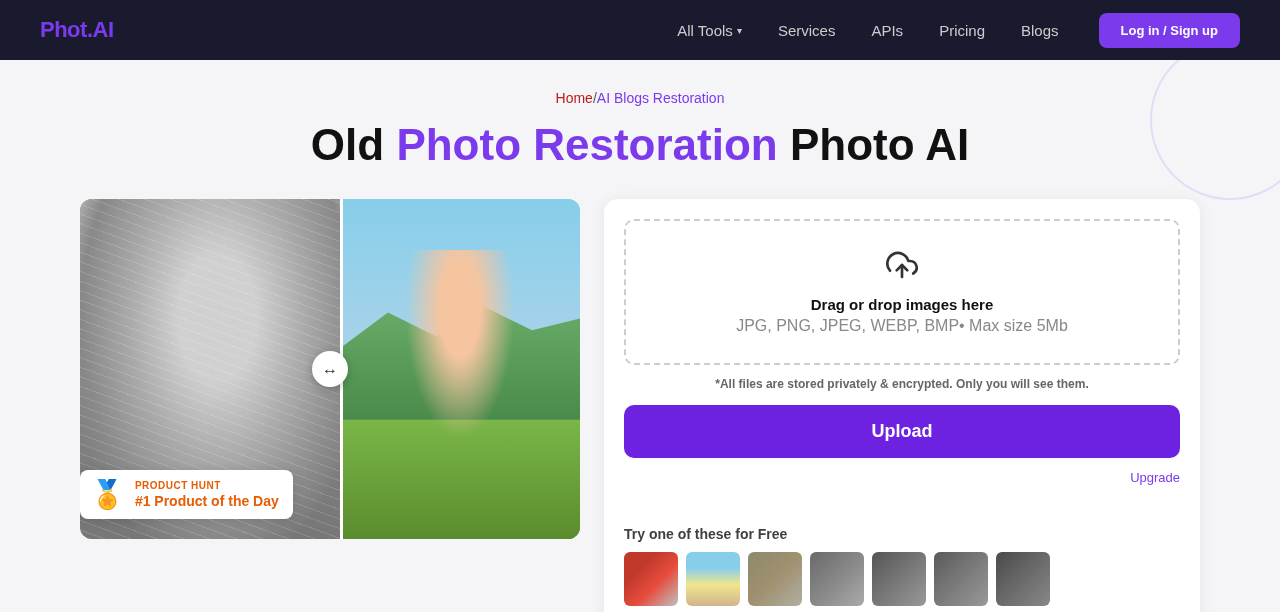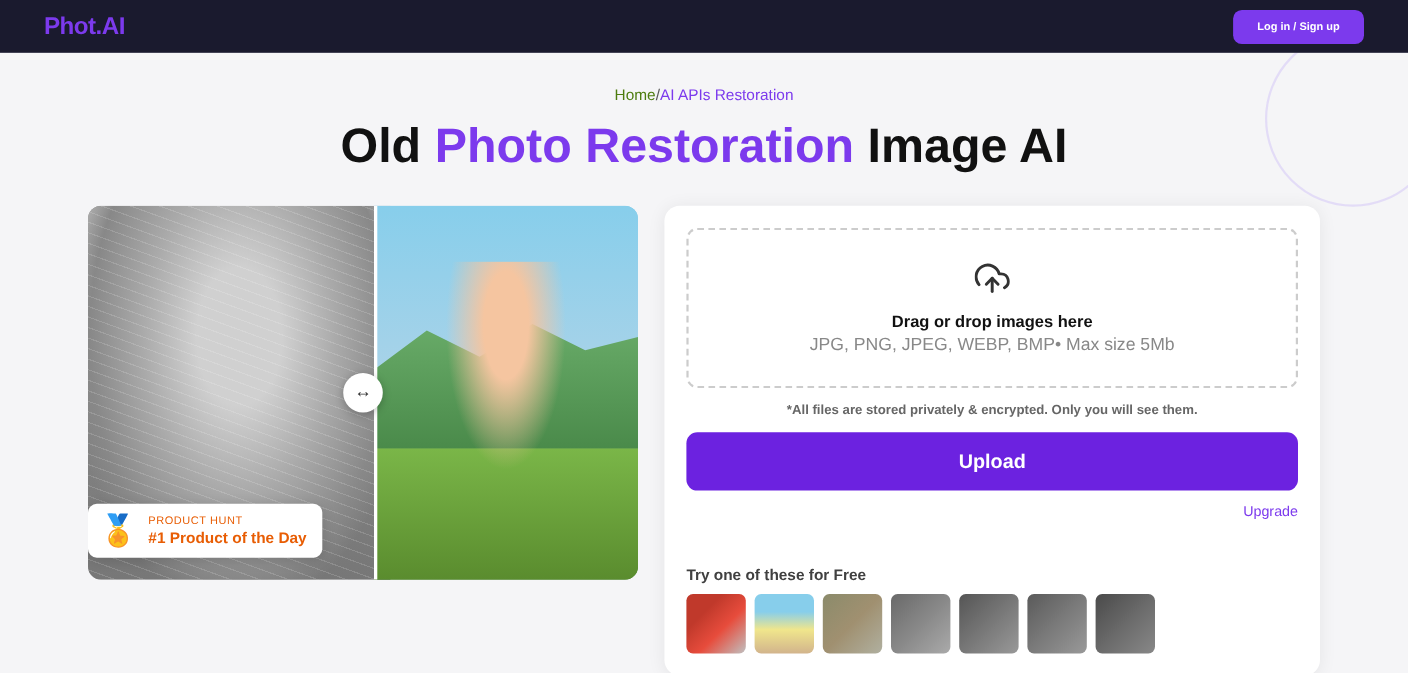--- a/index.html
+++ b/index.html
@@ -4,21 +4,21 @@
   <style>
     * { box-sizing: border-box; margin: 0; padding: 0; }
     body { font-family: -apple-system, BlinkMacSystemFont, 'Segoe UI', sans-serif; background: #f5f5f7; }
 
     
     .navbar {
       background: #1a1a2e;
       display: flex;
       align-items: center;
       padding: 0 40px;
-      height: 48px;
+      height: 60px;
       position: relative;
       z-index: 10;
     }
     .nav-logo {
       color: #fff;
       font-size: 22px;
       font-weight: 800;
       letter-spacing: -0.5px;
       margin-right: auto;
     }
@@ -49,21 +49,21 @@
       font-size: 14px;
       font-weight: 600;
       cursor: pointer;
     }
     .btn-login {
       background: #7c3aed;
       border: none;
       color: #fff;
       padding: 10px 22px;
       border-radius: 8px;
-      font-size: 10px;
+      font-size: 13px;
       font-weight: 600;
       cursor: pointer;
     }
 
     
     .main {
       background: #f5f5f7;
       padding: 30px 40px 40px;
       min-height: calc(612px - 64px);
       position: relative;
@@ -81,21 +81,21 @@
       border-radius: 50%;
       opacity: 0.5;
     }
 
     
     .breadcrumb {
       text-align: center;
       margin-bottom: 14px;
       font-size: 14px;
     }
-    .breadcrumb-home { color: #4d7c0f; text-decoration: none; }
+    .breadcrumb-home { color: #b91c1c; text-decoration: none; }
     .breadcrumb-sep { color: #555; }
     .breadcrumb-current { color: #7c3aed; font-weight: 500; }
 
     
     .page-title {
       text-align: center;
       font-size: 44px;
       font-weight: 900;
       color: #111;
       margin-bottom: 28px;
@@ -226,21 +226,21 @@
       display: flex;
       align-items: center;
       gap: 10px;
       box-shadow: 0 2px 12px rgba(0,0,0,0.15);
       z-index: 5;
     }
     .ph-medal {
       font-size: 28px;
     }
     .ph-text { line-height: 1.3; }
-    .ph-label { font-size: 10px; color: #e85d04; font-weight: 400; letter-spacing: 0.5px; text-transform: uppercase; }
+    .ph-label { font-size: 10px; color: #e85d04; font-weight: 700; letter-spacing: 0.5px; text-transform: uppercase; }
     .ph-title { font-size: 14px; font-weight: 800; color: #e85d04; }
 
     
     .upload-panel {
       flex: 1;
       background: #fff;
       border-radius: 14px;
       padding: 20px;
       box-shadow: 0 2px 16px rgba(0,0,0,0.07);
     }
@@ -325,34 +325,52 @@
     .sample-img:nth-child(6) { background: linear-gradient(135deg, #5a5a5a 0%, #7a7a7a 50%, #999 100%); }
     .sample-img:nth-child(7) { background: linear-gradient(135deg, #4a4a4a 0%, #6a6a6a 50%, #888 100%); }
   </style>
 </head>
 <body>
 
 <nav class="navbar">
   <div class="nav-logo">
     <span>Phot</span><span>.</span><span style="color:#7c3aed;">AI</span>
   </div>
+  <div class="nav-links">
+    <a class="nav-link">
+      <span>All Tools</span>
+      <span class="nav-chevron">▾</span>
+    </a>
+    <a class="nav-link">
+      <span>Services</span>
+    </a>
+    <a class="nav-link">
+      <span>APIs</span>
+    </a>
+    <a class="nav-link">
+      <span>Pricing</span>
+    </a>
+    <a class="nav-link">
+      <span>Blogs</span>
+    </a>
+  </div>
   <div class="nav-actions">
     <button class="btn-login">Log in / Sign up</button>
   </div>
 </nav>
 
 <main class="main">
   <div class="deco-circle"></div>
 
   <div class="breadcrumb">
-    <a class="breadcrumb-home">Home</a><span class="breadcrumb-sep">/</span><span class="breadcrumb-current">AI APIs Restoration</span>
+    <a class="breadcrumb-home">Home</a><span class="breadcrumb-sep">/</span><span class="breadcrumb-current">AI Blogs Restoration</span>
   </div>
 
   <h1 class="page-title">
-    <span>Old </span><span class="page-title-highlight">Photo Restoration</span><span> Image AI</span>
+    <span>Old </span><span class="page-title-highlight">Photo Restoration</span><span> Photo AI</span>
   </h1>
 
   <div class="content-area">
 
     <div class="image-comparison">
       <div class="img-before">
         <div class="img-before-inner">
           <div class="child-face-bw"></div>
         </div>
       </div>

